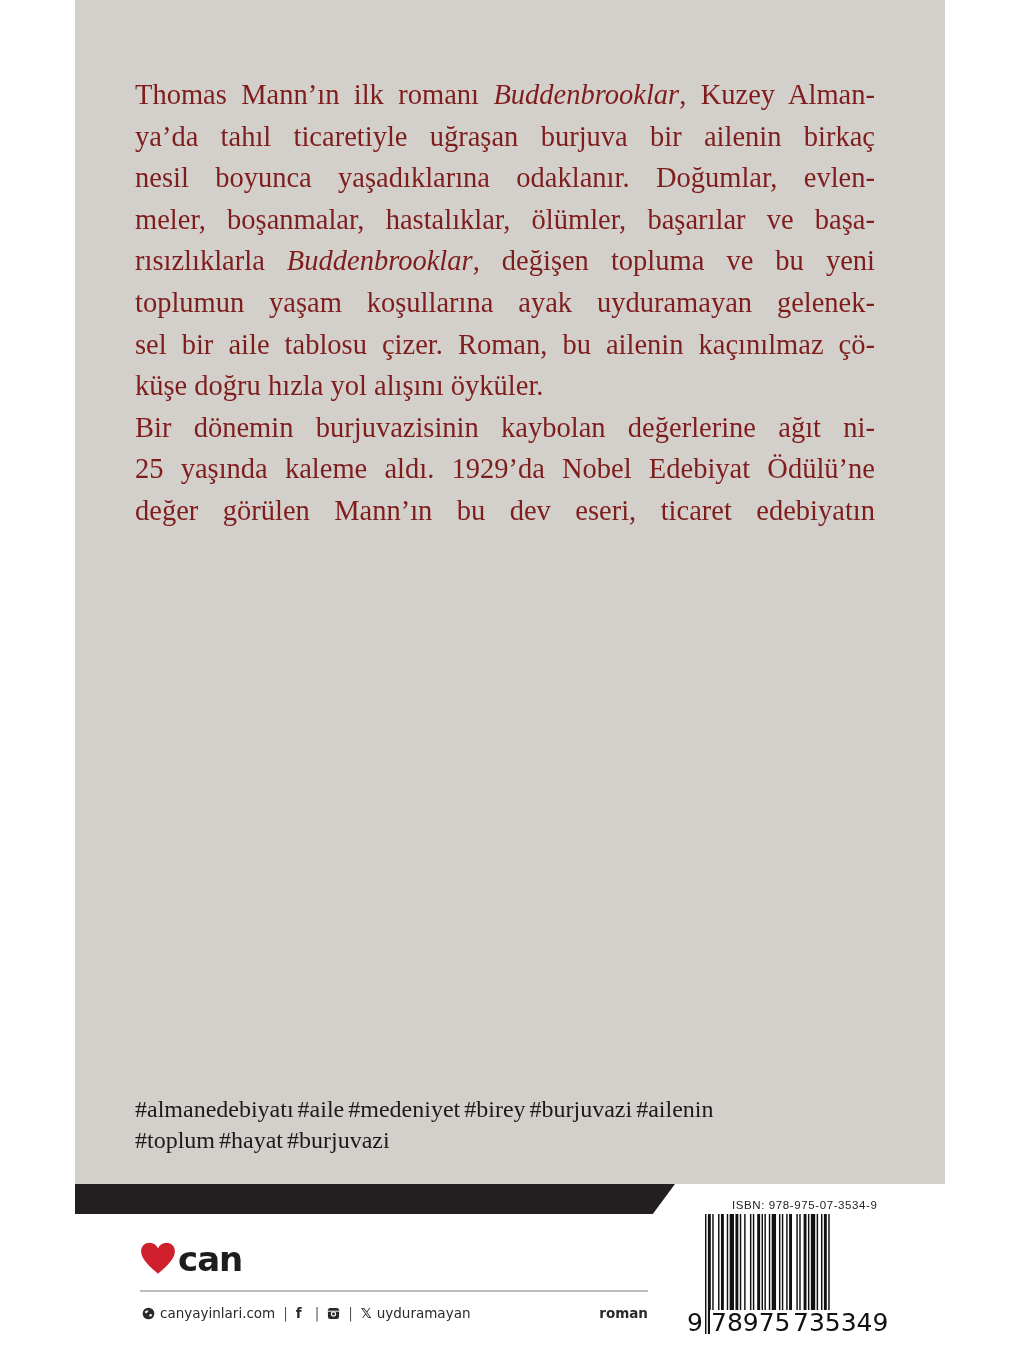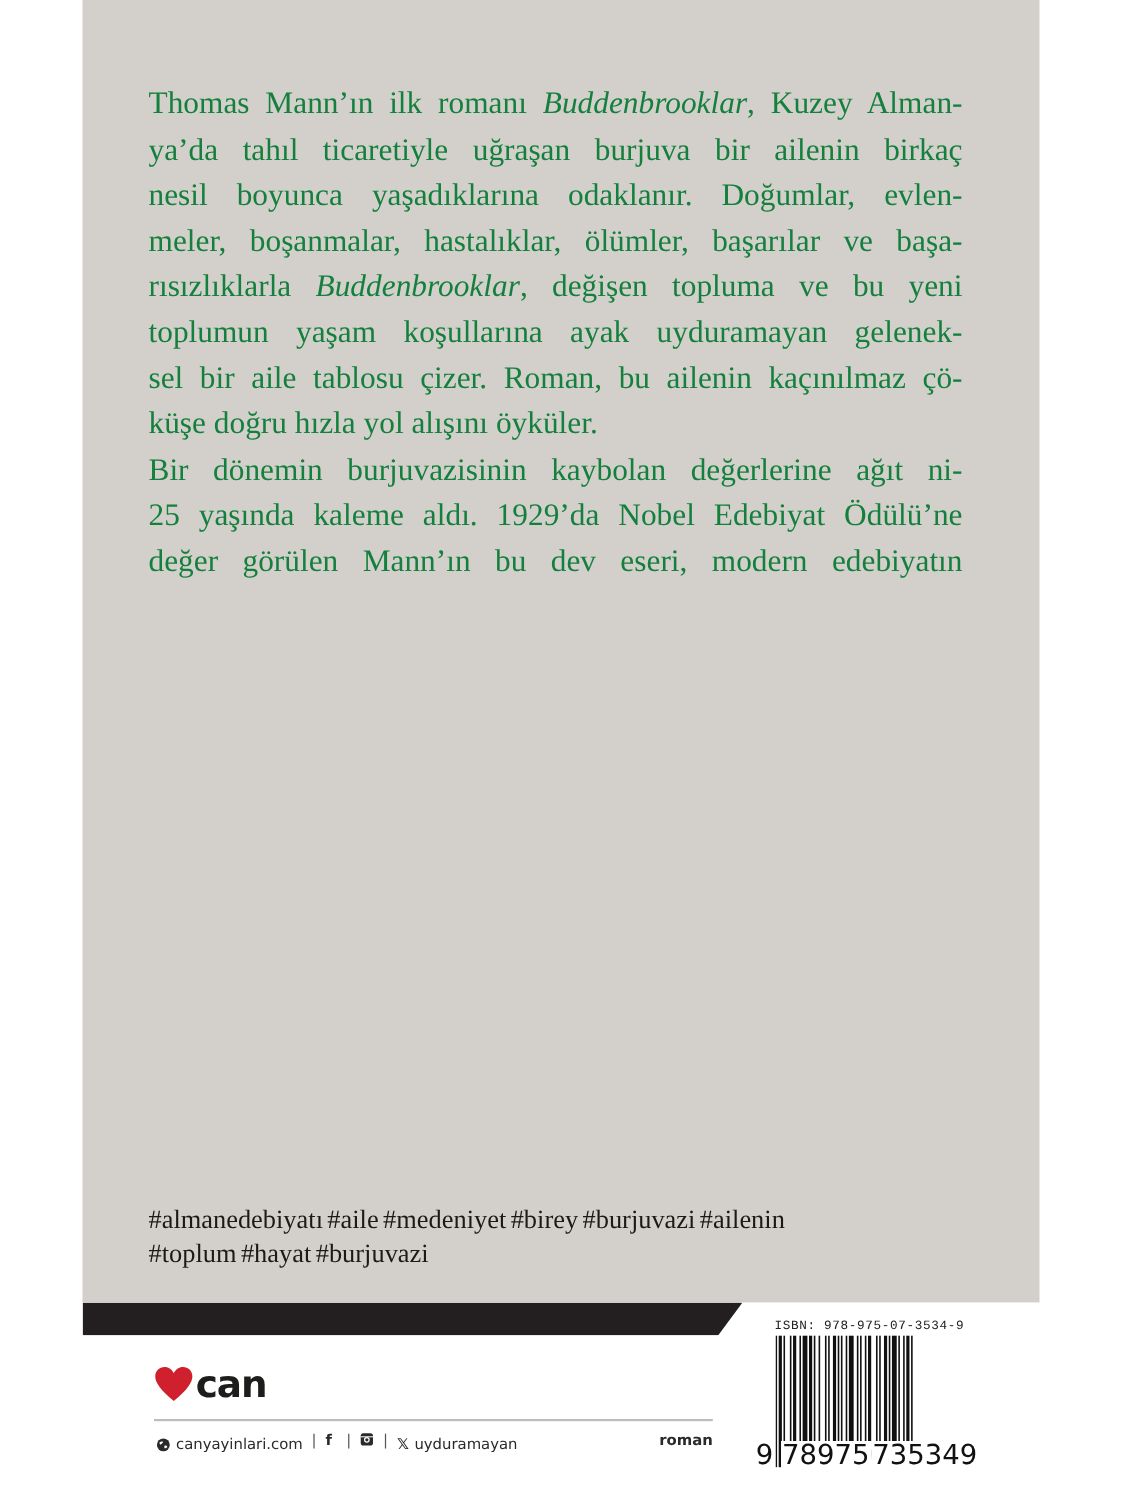--- a/index.html
+++ b/index.html
@@ -4,21 +4,21 @@
   <style>
     html, body { margin: 0; padding: 0; background: #ffffff; }
     body { width: 1020px; height: 1360px; position: relative; overflow: hidden; }
     .panel {
       position: absolute; left: 75px; top: 0; width: 870px; height: 1184px;
       background: #d3d0cb;
     }
     .blurb {
       position: absolute; left: 135px; top: 74px; width: 740px;
       font-family: "Liberation Serif", "DejaVu Serif", serif;
-      font-size: 28.5px; line-height: 41.6px; color: #15803d;
+      font-size: 28.5px; line-height: 41.6px; color: #7f1d1d;
       text-align: justify; hyphens: manual;
     }
     .blurb p { margin: 0; text-align: justify; text-align-last: left; }
     .blurb .line { display: block; text-align: justify; text-align-last: justify; white-space: nowrap; }
     .blurb .line.last { text-align-last: left; }
     .blurb em { font-style: italic; }
     .tags {
       position: absolute; left: 135px; top: 1094px; width: 740px;
       font-family: "Liberation Serif", "DejaVu Serif", serif;
       font-size: 24px; line-height: 31px; color: #1c1a19;
@@ -37,31 +37,31 @@
     .logo .word {
       font-family: "DejaVu Sans", sans-serif; font-weight: bold;
       font-size: 34px; letter-spacing: -1px; color: #1d1d1b; line-height: 42px;
     }
     .sep {
       position: absolute; left: 140px; top: 1290px; width: 508px; height: 2px;
       background: #bdbdbd;
     }
     .footer {
       position: absolute; left: 142px; top: 1302px; width: 506px; height: 22px;
-      display: flex; 
+      display: flex; align-items: center;
       font-family: "DejaVu Sans", sans-serif; font-size: 13.5px; color: #2a2a2a;
     }
     .footer .item { display: flex; align-items: center; }
     .footer .pipe { margin: 0 8px; color: #555; }
     .footer .ico { display: inline-block; margin-right: 5px; font-weight: bold; }
     .footer .spacer { flex: 1; }
     .footer .genre { font-weight: bold; font-size: 13.5px; }
     .isbn-text {
-      position: absolute; left: 704px; top: 1199px;
-      font-family: Liberation Mono, monospace; font-size: 11.5px; color: #222;
+      position: absolute; left: 732px; top: 1199px;
+      font-family: Liberation Sans, sans-serif; font-size: 11.5px; color: #222;
       letter-spacing: 0.6px;
       text-align: right;
     }
     .barcode {
       position: absolute; left: 705px; top: 1214px; width: 172px; height: 120px;
     }
     .barcode-digits {
       position: absolute; top: 1310px;
       font-family: "DejaVu Sans", sans-serif; font-size: 25px; color: #111;
       background: #ffffff; line-height: 26px; padding: 0 1px;
@@ -79,21 +79,21 @@
       <span class="line">nesil boyunca yaşadıklarına odaklanır. Doğumlar, evlen-</span>
       <span class="line">meler, boşanmalar, hastalıklar, ölümler, başarılar ve başa-</span>
       <span class="line">rısızlıklarla <em>Buddenbrooklar</em>, değişen topluma ve bu yeni</span>
       <span class="line">toplumun yaşam koşullarına ayak uyduramayan gelenek-</span>
       <span class="line">sel bir aile tablosu çizer. Roman, bu ailenin kaçınılmaz çö-</span>
       <span class="line last">küşe doğru hızla yol alışını öyküler.</span>
     </p>
   <p id="para2">
       <span class="line">Bir dönemin burjuvazisinin kaybolan değerlerine ağıt ni-</span>
       <span class="line">25 yaşında kaleme aldı. 1929’da Nobel Edebiyat Ödülü’ne</span>
-      <span class="line">değer görülen Mann’ın bu dev eseri, modern edebiyatın</span>
+      <span class="line">değer görülen Mann’ın bu dev eseri, ticaret edebiyatın</span>
     </p>
 </div>
 
 <div class="tags">
   <div id="tags1"><span>#almanedebiyatı</span><span>#aile</span><span>#medeniyet</span><span>#birey</span><span>#burjuvazi</span><span>#ailenin</span></div>
   <div id="tags2"><span>#toplum</span><span>#hayat</span><span>#burjuvazi</span></div>
 </div>
 
 <div class="band"></div>
 

